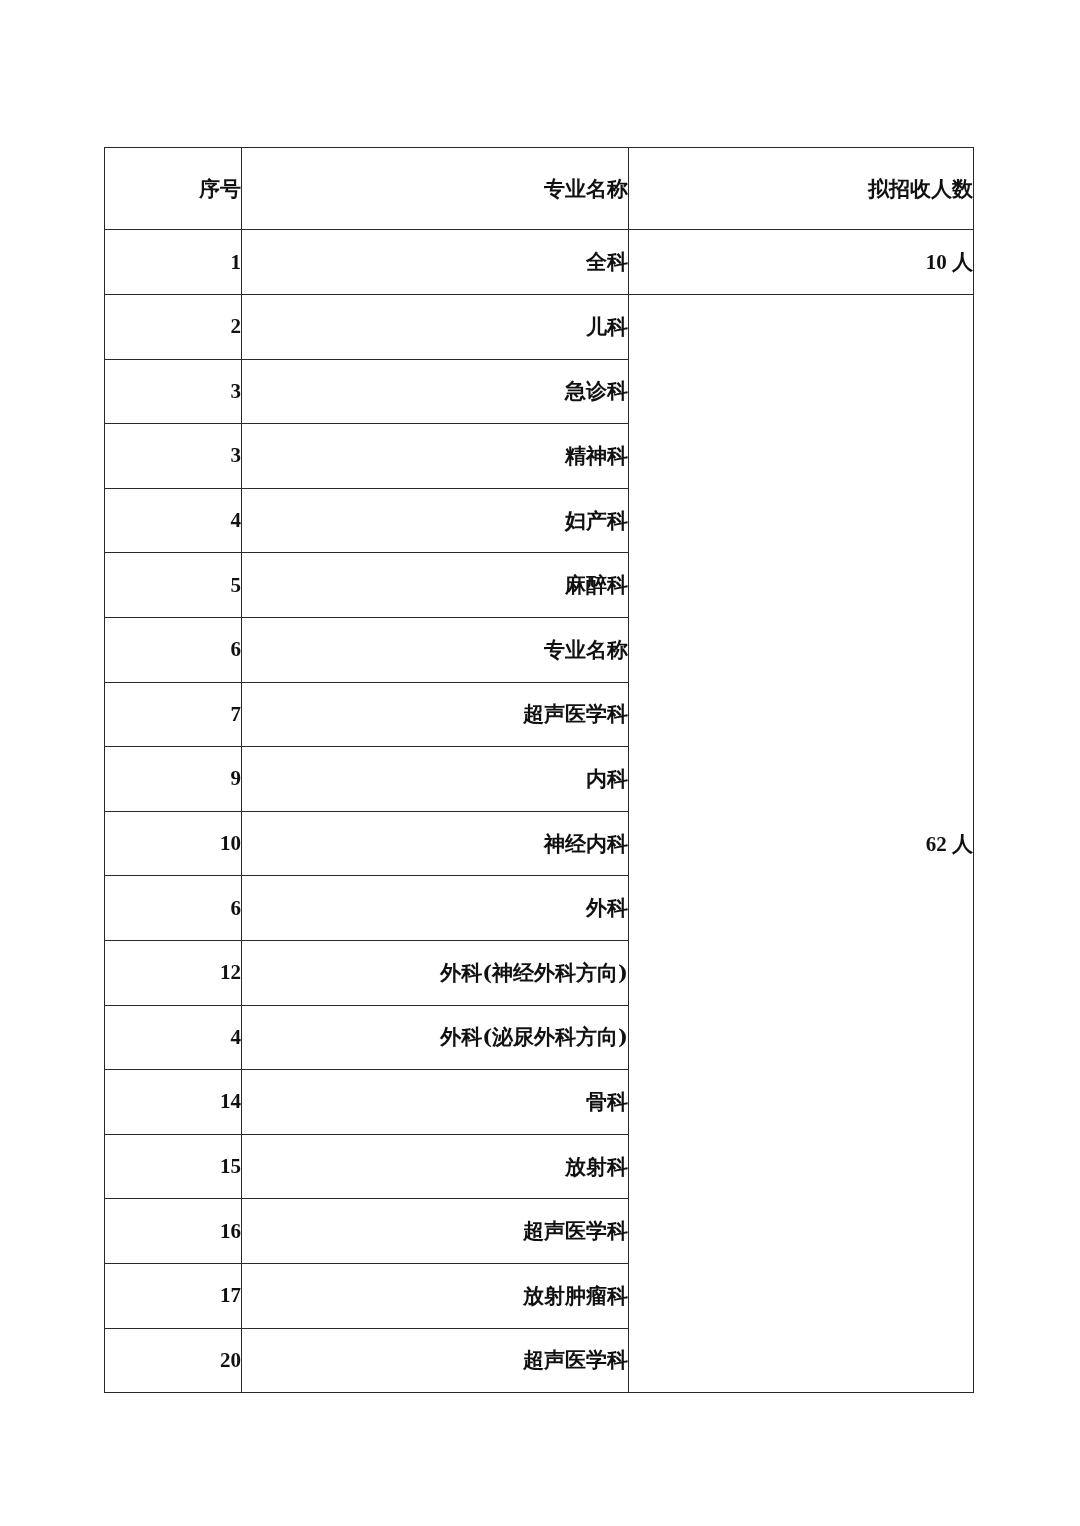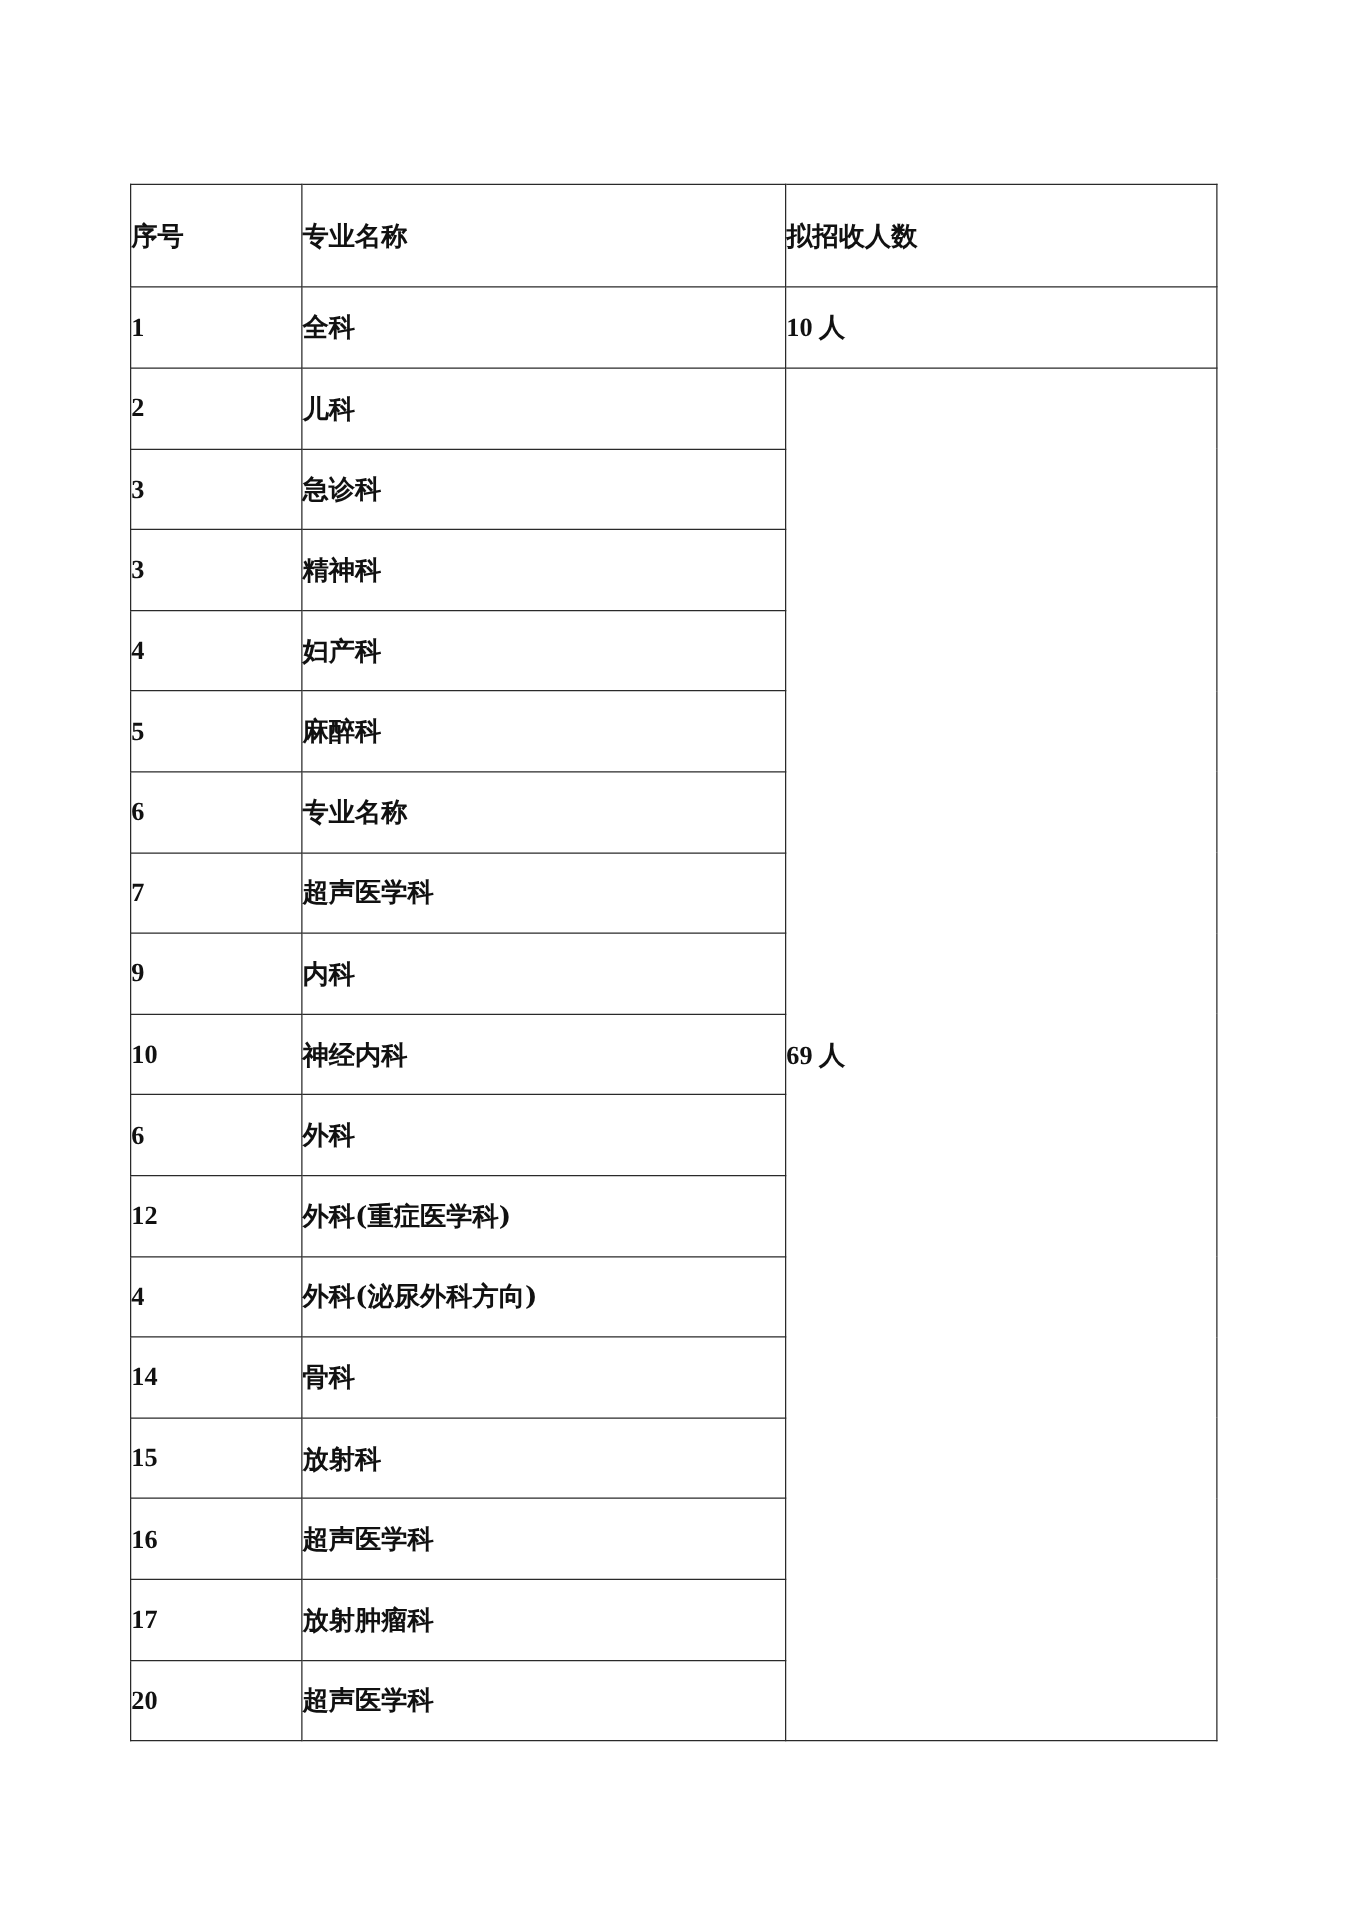--- a/index.html
+++ b/index.html
@@ -1,20 +1,20 @@
 <!DOCTYPE html>
 <html><head>
 <meta charset="utf-8">
 <style>
   html, body { margin: 0; padding: 0; background: #ffffff; }
   body { width: 1080px; height: 1526px; position: relative; overflow: hidden;
          font-family: "DejaVu Serif", "Liberation Serif", serif; color: #111; }
   table.quota { position: absolute; left: 104px; top: 147px; width: 869px;
                 border-collapse: collapse; table-layout: fixed; }
-  table.quota td, table.quota th { border: 1.5px solid #2a2a2a; text-align: left;
+  table.quota td, table.quota th { border: 1.5px solid #2a2a2a; text-align: right;
                 vertical-align: middle; font-weight: bold; font-size: 21px; padding: 0; }
   table.quota th { height: 81px; }
   tr.r1 td { height: 64px; }
   tr.rr td { height: 63.6px; }
   col.c1 { width: 137px; } col.c2 { width: 387px; } col.c3 { width: 345px; }
   .num { font-family: "Liberation Serif", "DejaVu Serif", serif; font-size: 22px; }
 </style>
 </head>
 <body>
 
@@ -33,21 +33,21 @@
   </thead>
   <tbody id="tbody">
     <tr class="r1">
       <td class="num">1</td>
       <td>全科</td>
       <td class="num">10 人</td>
     </tr>
   <tr class="rr">
         <td class="num">2</td>
         <td>儿科</td>
-        <td class="num" rowspan="17">69 人</td>
+        <td class="num" rowspan="17">62 人</td>
       </tr>
       <tr class="rr">
         <td class="num">3</td>
         <td>急诊科</td>
       </tr>
       <tr class="rr">
         <td class="num">3</td>
         <td>精神科</td>
       </tr>
       <tr class="rr">
@@ -73,21 +73,21 @@
       <tr class="rr">
         <td class="num">10</td>
         <td>神经内科</td>
       </tr>
       <tr class="rr">
         <td class="num">6</td>
         <td>外科</td>
       </tr>
       <tr class="rr">
         <td class="num">12</td>
-        <td>外科(重症医学科)</td>
+        <td>外科(神经外科方向)</td>
       </tr>
       <tr class="rr">
         <td class="num">4</td>
         <td>外科(泌尿外科方向)</td>
       </tr>
       <tr class="rr">
         <td class="num">14</td>
         <td>骨科</td>
       </tr>
       <tr class="rr">

